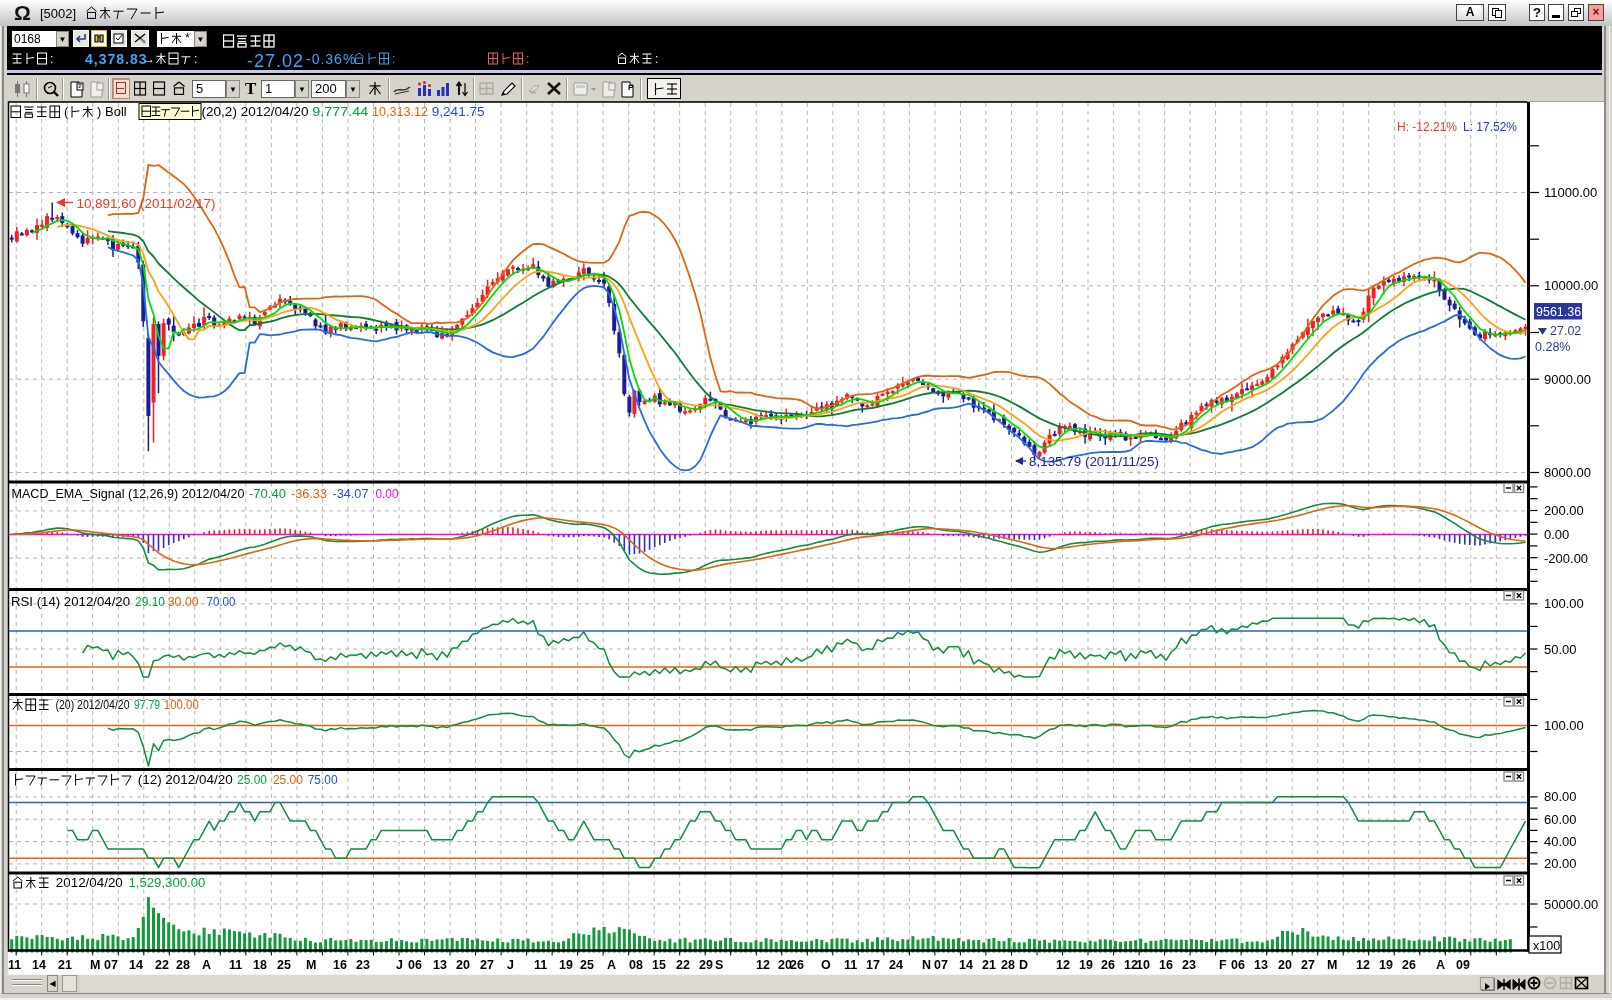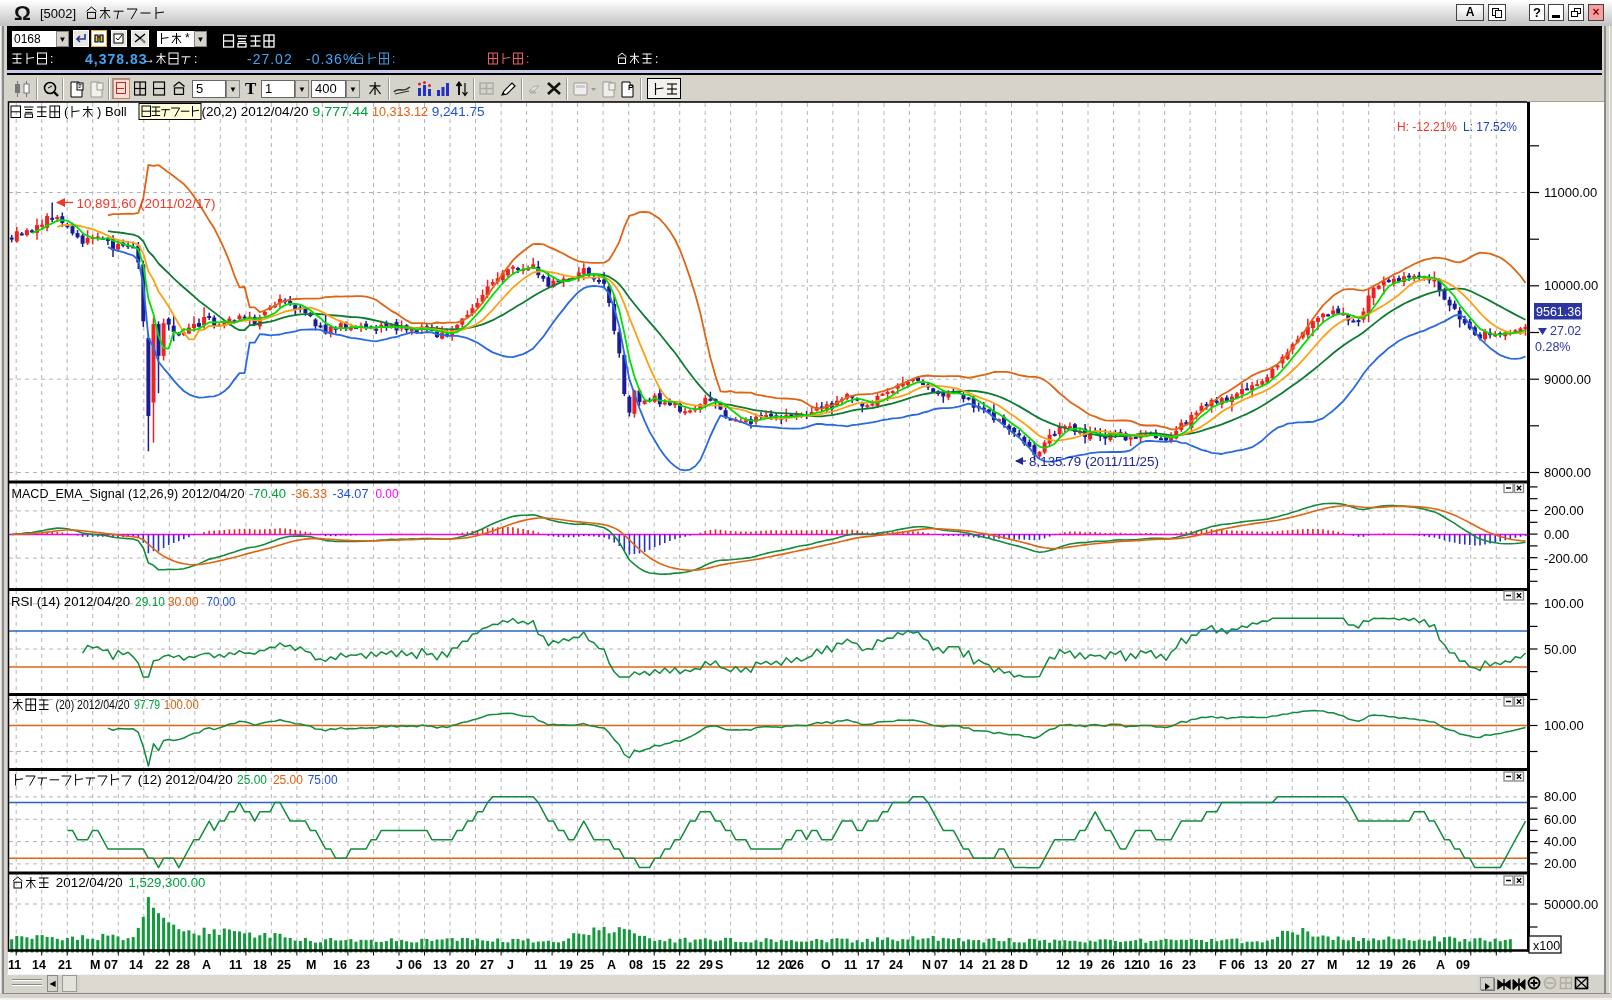--- a/index.html
+++ b/index.html
@@ -138,21 +138,21 @@
       <g>
         <rect x="13.0" y="1.0" width="9.0" height="11.0" fill="none" stroke="#fff" stroke-width="1.0"></rect>
         <line x1="13.0" y1="6.5" x2="22.0" y2="6.5" stroke="#fff" stroke-width="1.0"></line>
       </g>
       <g>
         <line x1="25.5" y1="4.8" x2="34.5" y2="4.8" stroke="#fff" stroke-width="1.0"></line>
         <line x1="30.0" y1="4.8" x2="28.6" y2="12.0" stroke="#fff" stroke-width="1.0"></line>
       </g>
     </svg></div>
 <div class="abs" style="left:194px;top:52px;color:#fff;font-size:12px">:</div>
-<div class="abs" style="left:247px;top:51px;color:#42a4f4;font-size:14px;letter-spacing:1px">-27.02</div>
+<div class="abs" style="left:247px;top:51px;color:#42a4f4;font-size:18px;letter-spacing:1px">-27.02</div>
 <div class="abs" style="left:306px;top:51px;color:#42a4f4;font-size:14px;letter-spacing:1px">-0.36%</div>
 <div class="abs" style="left:354px;top:52px"><svg width="38" height="14" viewBox="0 0 38 14" style="vertical-align:top">
       <g>
         <line x1="5.0" y1="1.0" x2="0.5" y2="4.8" stroke="#3ca0e8" stroke-width="1.0"></line>
         <line x1="5.0" y1="1.0" x2="9.5" y2="4.8" stroke="#3ca0e8" stroke-width="1.0"></line>
         <rect x="1.5" y="6.0" width="7.0" height="5.5" fill="none" stroke="#3ca0e8" stroke-width="1.0"></rect>
       </g>
       <g>
         <line x1="15.0" y1="1.0" x2="15.0" y2="12.0" stroke="#3ca0e8" stroke-width="1.0"></line>
         <line x1="15.0" y1="6.5" x2="22.0" y2="5.5" stroke="#3ca0e8" stroke-width="1.0"></line>
@@ -253,21 +253,21 @@
         <line x1="6.0" y1="1.0" x2="0.5" y2="5.5" stroke="#000" stroke-width="1.2"></line>
         <line x1="6.0" y1="1.0" x2="11.5" y2="5.5" stroke="#000" stroke-width="1.2"></line>
         <rect x="1.5" y="6.9" width="9.0" height="6.5" fill="none" stroke="#000" stroke-width="1.2"></rect>
       </g>
     </svg></div>
 <div class="abs" style="left:192px;top:80px;width:34px;height:18px;background:#fff;border:1px solid #666;font-size:13px;padding:0 3px">5</div>
 <div class="abs" style="left:226px;top:80px;width:14px;height:18px;background:#d6d3ca;border:1px solid #888;font-size:8px;text-align:center;line-height:17px">▼</div>
 <div class="abs" style="left:245px;top:79px;font-size:17px;font-weight:bold;font-family:'Liberation Serif',serif">T</div>
 <div class="abs" style="left:261px;top:80px;width:34px;height:18px;background:#fff;border:1px solid #666;font-size:13px;padding:0 3px">1</div>
 <div class="abs" style="left:295px;top:80px;width:14px;height:18px;background:#d6d3ca;border:1px solid #888;font-size:8px;text-align:center;line-height:17px">▼</div>
-<div class="abs" style="left:311px;top:80px;width:35px;height:18px;background:#fff;border:1px solid #666;font-size:13px;padding:0 3px">400</div>
+<div class="abs" style="left:311px;top:80px;width:35px;height:18px;background:#fff;border:1px solid #666;font-size:13px;padding:0 3px">200</div>
 <div class="abs" style="left:346px;top:80px;width:14px;height:18px;background:#d6d3ca;border:1px solid #888;font-size:8px;text-align:center;line-height:17px">▼</div>
 <div class="abs" style="left:369px;top:81px"><svg width="15" height="16" viewBox="0 0 15 16" style="vertical-align:top">
       <g>
         <line x1="0.5" y1="4.9" x2="11.5" y2="4.9" stroke="#000" stroke-width="1.2"></line>
         <line x1="6.0" y1="1.0" x2="6.0" y2="14.0" stroke="#000" stroke-width="1.2"></line>
         <line x1="6.0" y1="5.5" x2="0.5" y2="13.0" stroke="#000" stroke-width="1.2"></line>
         <line x1="6.0" y1="5.5" x2="11.5" y2="13.0" stroke="#000" stroke-width="1.2"></line>
       </g>
     </svg></div>
 <div class="abs" style="left:388px;top:78px;width:1px;height:22px;background:#999"></div>

